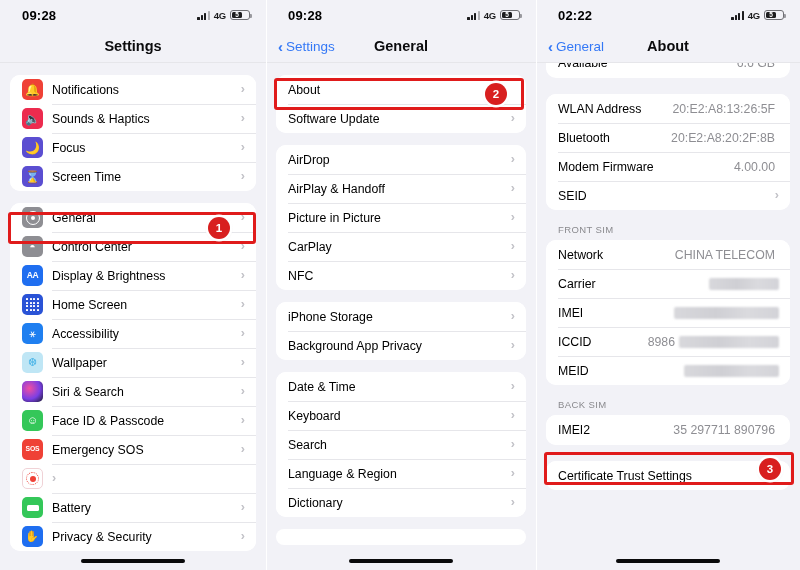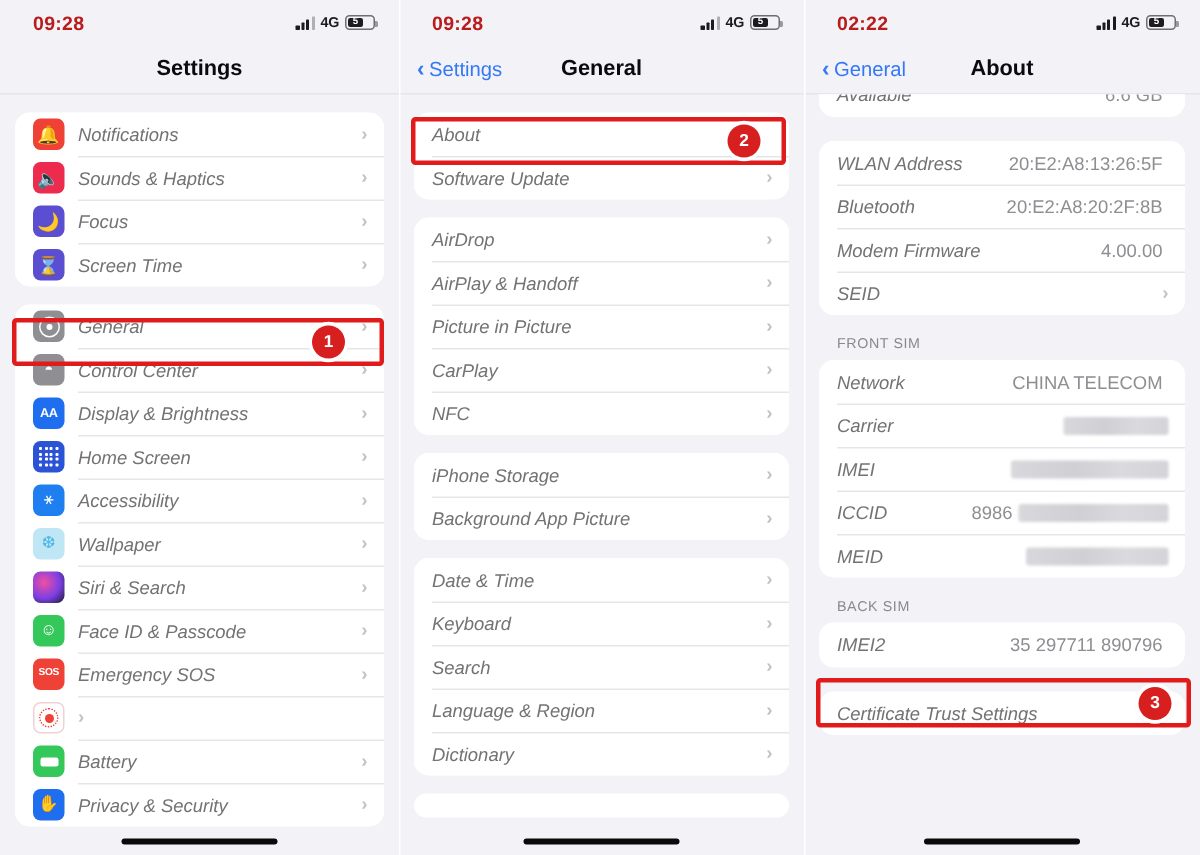--- a/index.html
+++ b/index.html
@@ -16,21 +16,21 @@
   .panel-1 { width: 266px; }
   .panel-2 { width: 270px; }
   .panel-3 { width: 264px; }
   .panel-sep { position:absolute; top:0; bottom:0; width:1px; background:#ffffff; z-index:40; }
 
   
   .statusbar {
     height: 30px; display: flex; align-items: center; justify-content: space-between;
     padding: 0 16px 0 22px; background: #f2f2f7;
   }
-  .sb-time { font-size: 13px; font-weight: 700; color: #b91c1c; letter-spacing: .2px; }
+  .sb-time { font-size: 13px; font-weight: 700; color: #000000; letter-spacing: .2px; }
   .sb-right { display: flex; align-items: center; gap: 4px; }
   .sig { display:flex; align-items:flex-end; gap:1.2px; height:9px; }
   .sig i { display:block; width:2.2px; background:#1c1c1e; border-radius:.5px; }
   .sig i:nth-child(1){height:3px}
   .sig i:nth-child(2){height:5px}
   .sig i:nth-child(3){height:7px}
   .sig i:nth-child(4){height:9px;background:#b0b0b4}
   .sig.full i:nth-child(4){background:#1c1c1e}
   .net { font-size: 9.5px; font-weight: 700; color:#1c1c1e; letter-spacing:-.2px;}
   .batt { position: relative; width: 20px; height: 10px; border: 1.2px solid #6e6e73;
@@ -68,21 +68,21 @@
     padding: 14px 0 5px 22px; text-transform: uppercase;
   }
   .row {
     position: relative; display: flex; align-items: center; min-height: 29px;
     padding: 0 11px 0 12px; background: #fff;
   }
   .row + .row::before {
     content:""; position:absolute; left: 12px; right: 0; top: 0; height: 1px; background:#e6e6ea;
   }
   .row.with-icon + .row.with-icon::before { left: 42px; }
-  .row-label { font-size: 12.3px; color: #737373; flex: 1; font-style: italic; }
+  .row-label { font-size: 12.3px; color: #000000; flex: 1; }
   .row-value { font-size: 12.3px; color: #8e8e93; margin-right: 4px; white-space: nowrap; }
   .chev-r { color: #c2c2c7; font-size: 12.5px; line-height:1; font-weight: 600; }
   .blurred { display:inline-block; height: 12px; border-radius: 2px;
     background: linear-gradient(90deg,#d8d8dc,#cfcfd4 40%,#dadade 70%,#d3d3d8);
     filter: blur(1.2px); vertical-align: middle; }
 
   
   .app-icon {
     width: 21px; height: 21px; border-radius: 5px; margin-right: 9px;
     display:flex; align-items:center; justify-content:center; flex: 0 0 auto;
@@ -354,21 +354,21 @@
           <span class="chev-r">›</span>
         </div>
       </div>
 
       <div class="group">
         <div class="row">
           <span class="row-label">iPhone Storage</span>
           <span class="chev-r">›</span>
         </div>
         <div class="row">
-          <span class="row-label">Background App Picture</span>
+          <span class="row-label">Background App Privacy</span>
           <span class="chev-r">›</span>
         </div>
       </div>
 
       <div class="group">
         <div class="row">
           <span class="row-label">Date &amp; Time</span>
           <span class="chev-r">›</span>
         </div>
         <div class="row">

